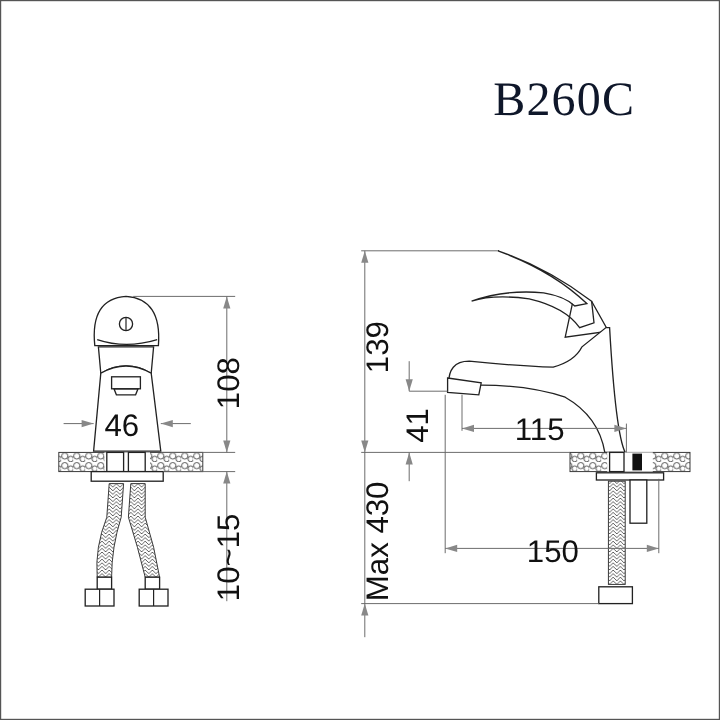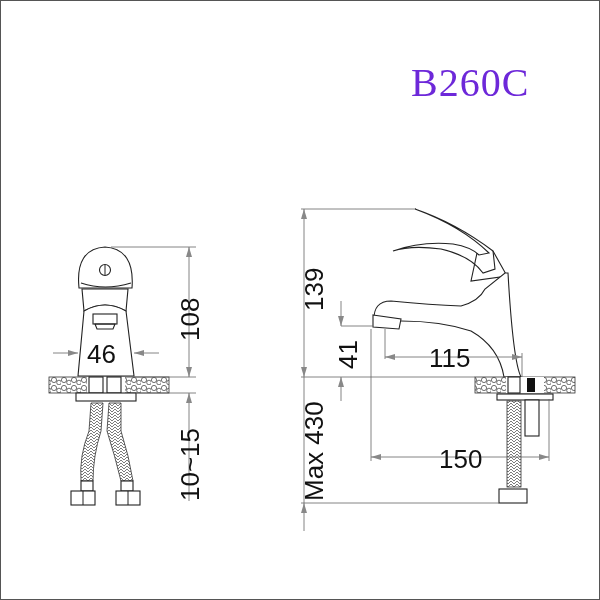--- a/index.html
+++ b/index.html
@@ -5,21 +5,21 @@
   html, body { margin: 0; padding: 0; background: #ffffff; }
   .page {
     position: relative; width: 600px; height: 600px; background: #fff;
     box-sizing: border-box; border: 1.5px solid #555;
     overflow: hidden;
   }
   svg { position: absolute; left: 0; top: 0; }
   .model-title {
     position: absolute; left: 410px; top: 58px;
     font-family: "Liberation Serif", "DejaVu Serif", serif;
-    font-size: 40px; color: #6d28d9; letter-spacing: 1px; text-align: center;
+    font-size: 40px; color: #0f172a; letter-spacing: 1px; text-align: center;
   }
   .dim-text { font-family: "Liberation Sans", "DejaVu Sans", sans-serif; font-size: 26px; fill: #111; }
   .thin { stroke: #666; stroke-width: 0.8; fill: none; }
   .line { stroke: #222; stroke-width: 1.1; fill: #fff; }
   .line-nofill { stroke: #222; stroke-width: 1.1; fill: none; }
   .arrow { fill: #888; }
 </style>
 </head>
 <body>
 

